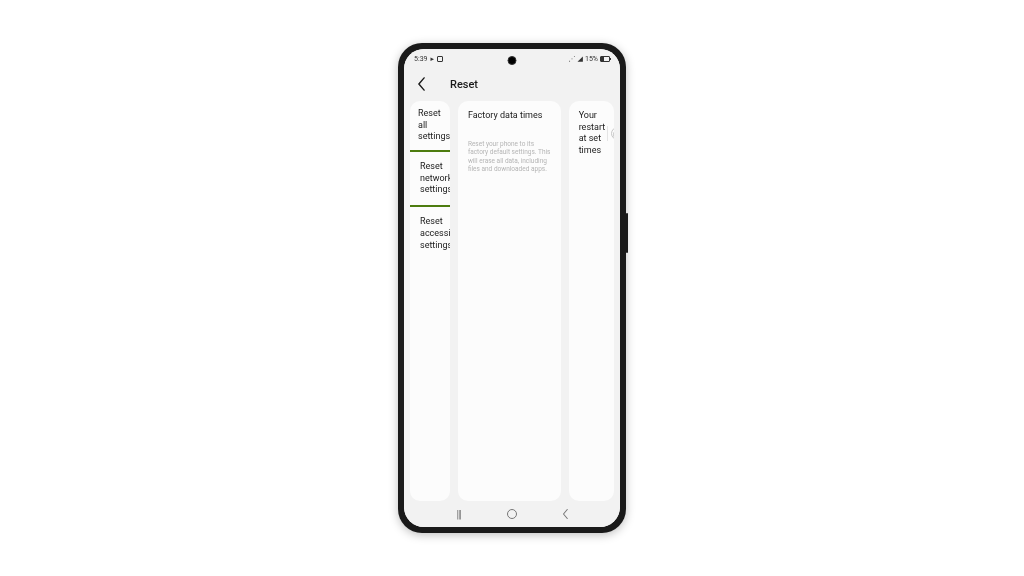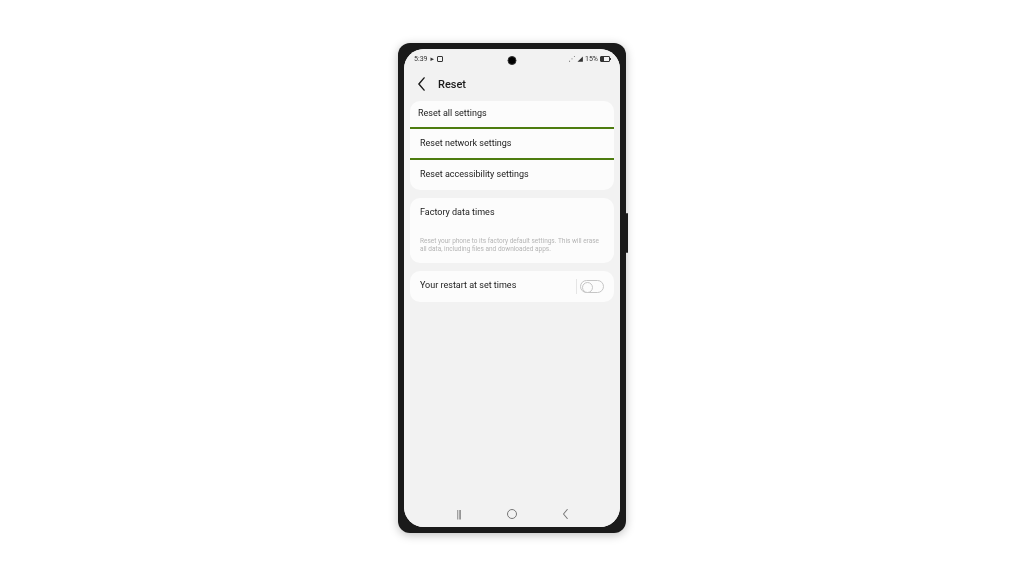--- a/index.html
+++ b/index.html
@@ -9,21 +9,21 @@
       background: #ffffff;
       display: flex;
       align-items: center;
       justify-content: center;
       font-family: -apple-system, Roboto, "Segoe UI", Arial, sans-serif;
     }
     .phone {
       width: 228px;
       height: 490px;
       background: #1a1a1a;
-      border-radius: 12px;
+      border-radius: 24px;
       padding: 6px;
       position: relative;
       box-shadow: 0 2px 10px rgba(0,0,0,0.25);
     }
     .side-button {
       position: absolute;
       right: -2px;
       top: 170px;
       width: 2px;
       height: 40px;
@@ -61,41 +61,41 @@
       font-size: 7px;
       color: #333;
       background: #f2f2f2;
     }
     .status-left { display: flex; align-items: center; gap: 3px; }
     .status-right { display: flex; align-items: center; gap: 2px; }
     .header {
       display: flex;
       align-items: center;
       padding: 8px 10px 10px 10px;
-      gap: 10px;
+      gap: 22px;
       background: #f2f2f2;
     }
     .back-btn {
       width: 14px;
       height: 14px;
       display: flex;
       align-items: center;
       justify-content: center;
     }
     .back-btn svg { width: 9px; height: 14px; }
     .header-title {
       font-size: 11px;
       font-weight: 500;
       color: #1a1a1a;
     }
     .content {
       flex: 1;
       padding: 0 6px;
       display: flex;
-      flex-direction: column;
+      flex-direction: row;
       gap: 8px;
     }
     .card {
       background: #fcfcfc;
       border-radius: 10px;
       overflow: hidden;
     }
     .item {
       padding: 9px 10px;
       display: flex;

